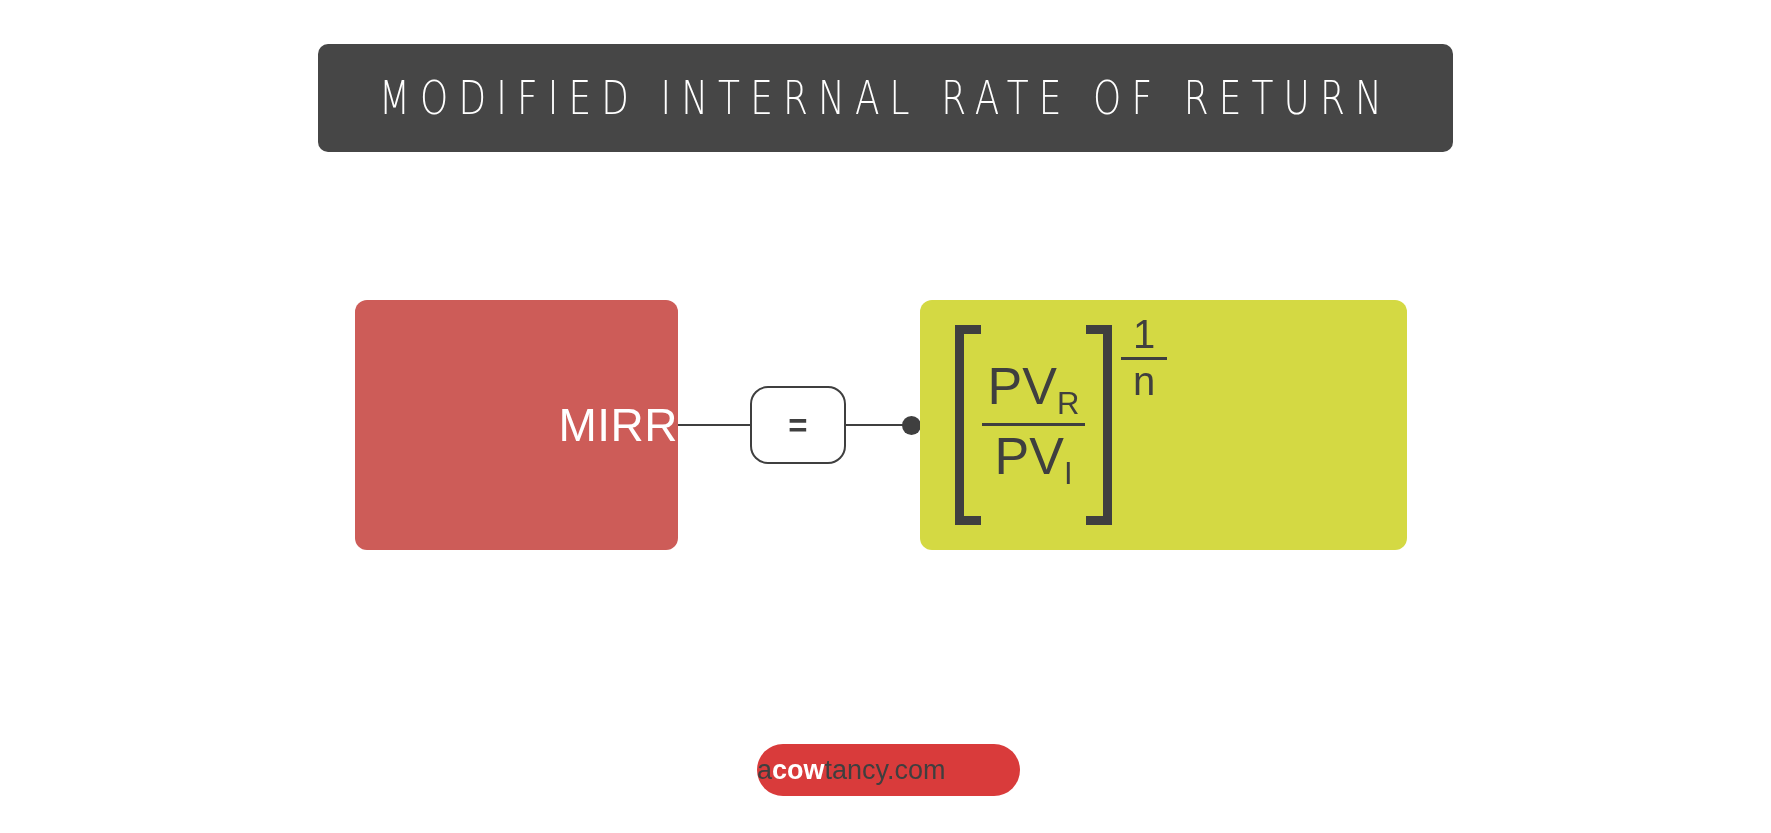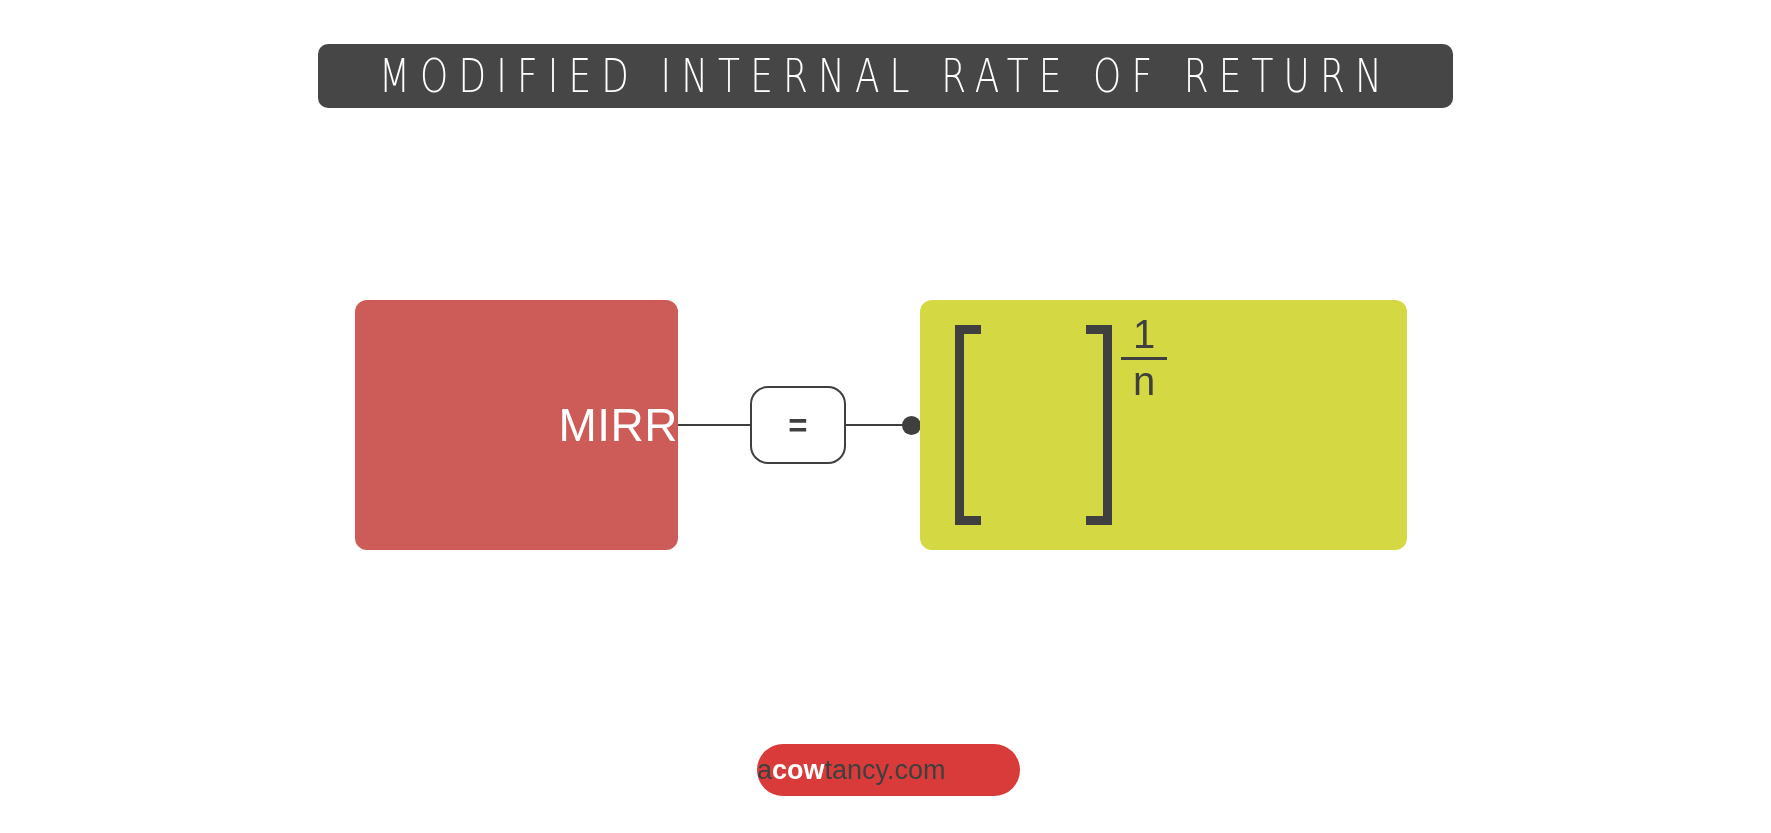--- a/index.html
+++ b/index.html
@@ -14,21 +14,21 @@
     font-family: "Liberation Sans", sans-serif;
     overflow: hidden;
   }
 
   
   .title-bar {
     position: absolute;
     left: 318px;
     top: 44px;
     width: 1135px;
-    height: 64px;
+    height: 108px;
     background: #464646;
     border-radius: 10px;
     display: flex;
     align-items: center;
     justify-content: center;
   }
   .title-text {
     color: #ffffff;
     font-size: 39px;
     font-weight: 300;
@@ -283,20 +283,25 @@
   <div class="conn-right"></div>
   <div class="conn-dot"></div>
 
   <div class="node-formula">
     <div class="formula">
 
       <div class="bracket-group">
         <div class="brk brk-l"></div>
         <div class="brk brk-r"></div>
 
+        <div class="frac">
+          <div class="frac-num"><span>PV</span><span class="sub">R</span></div>
+          <div class="frac-bar"></div>
+          <div class="frac-den"><span>PV</span><span class="sub">I</span></div>
+        </div>
       </div>
 
       <div class="exponent">
         <span class="exp-num">1</span>
         <span class="exp-bar"></span>
         <span class="exp-den">n</span>
       </div>
 
 
     </div>

